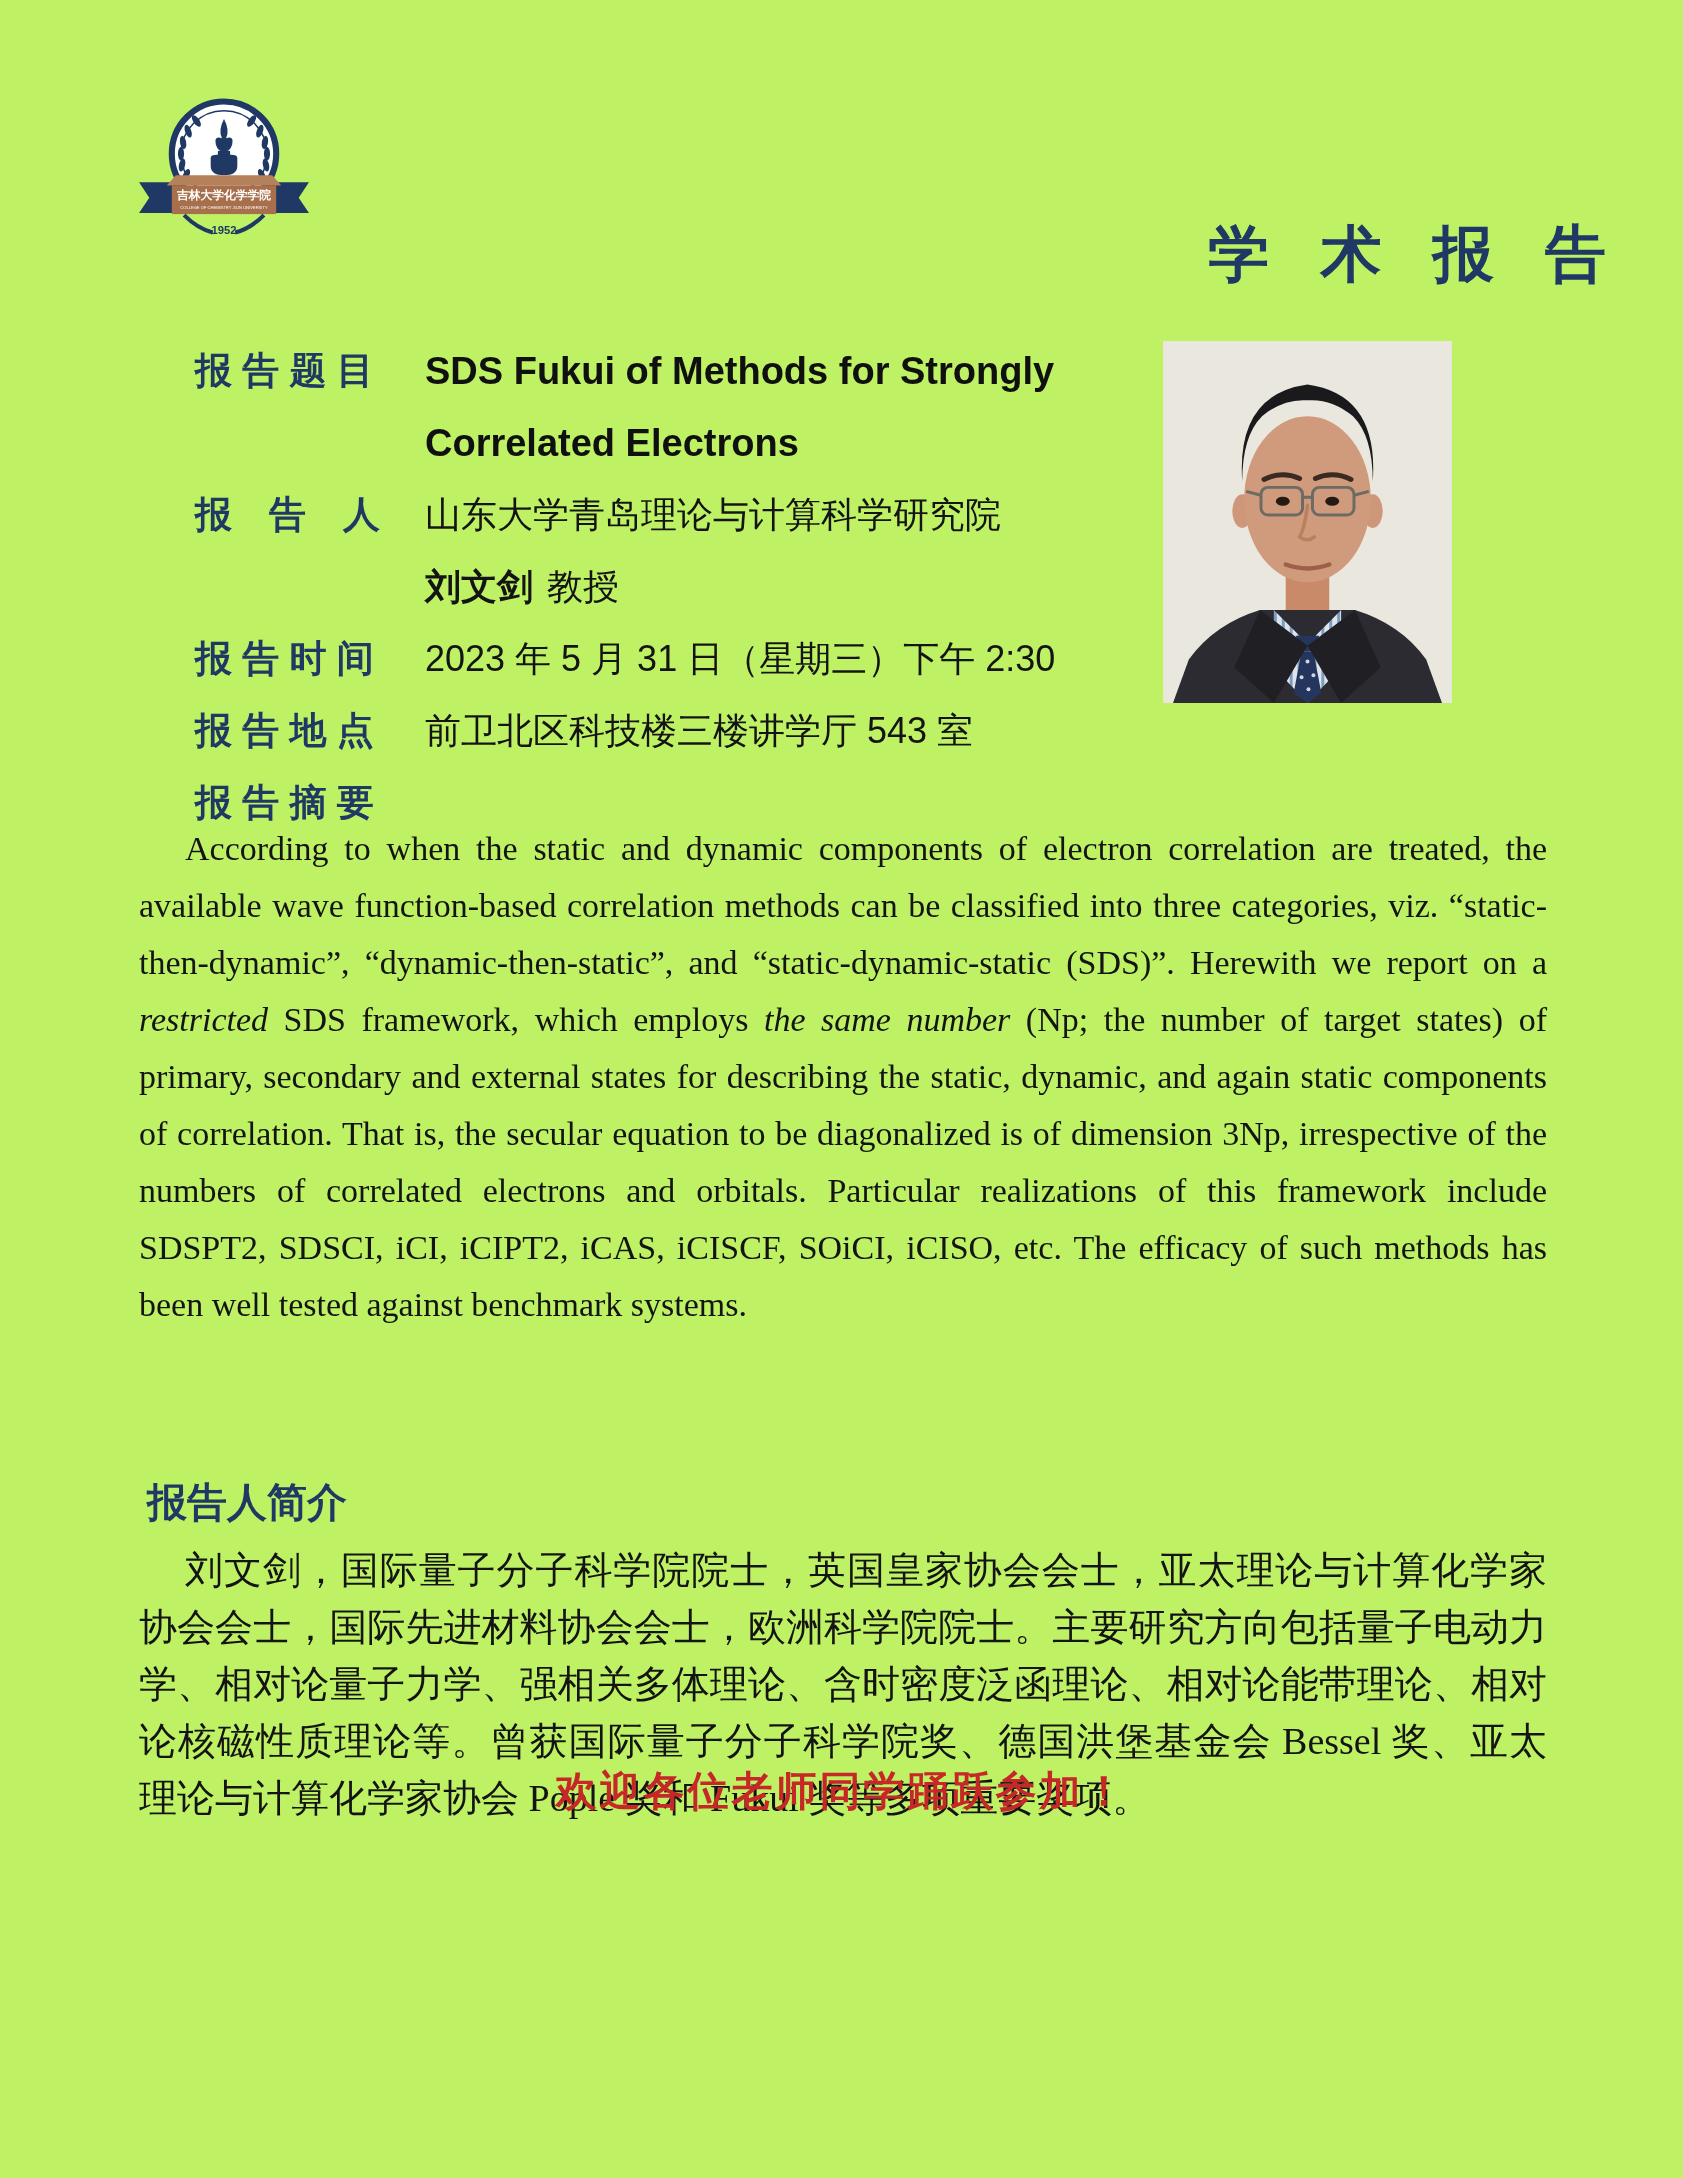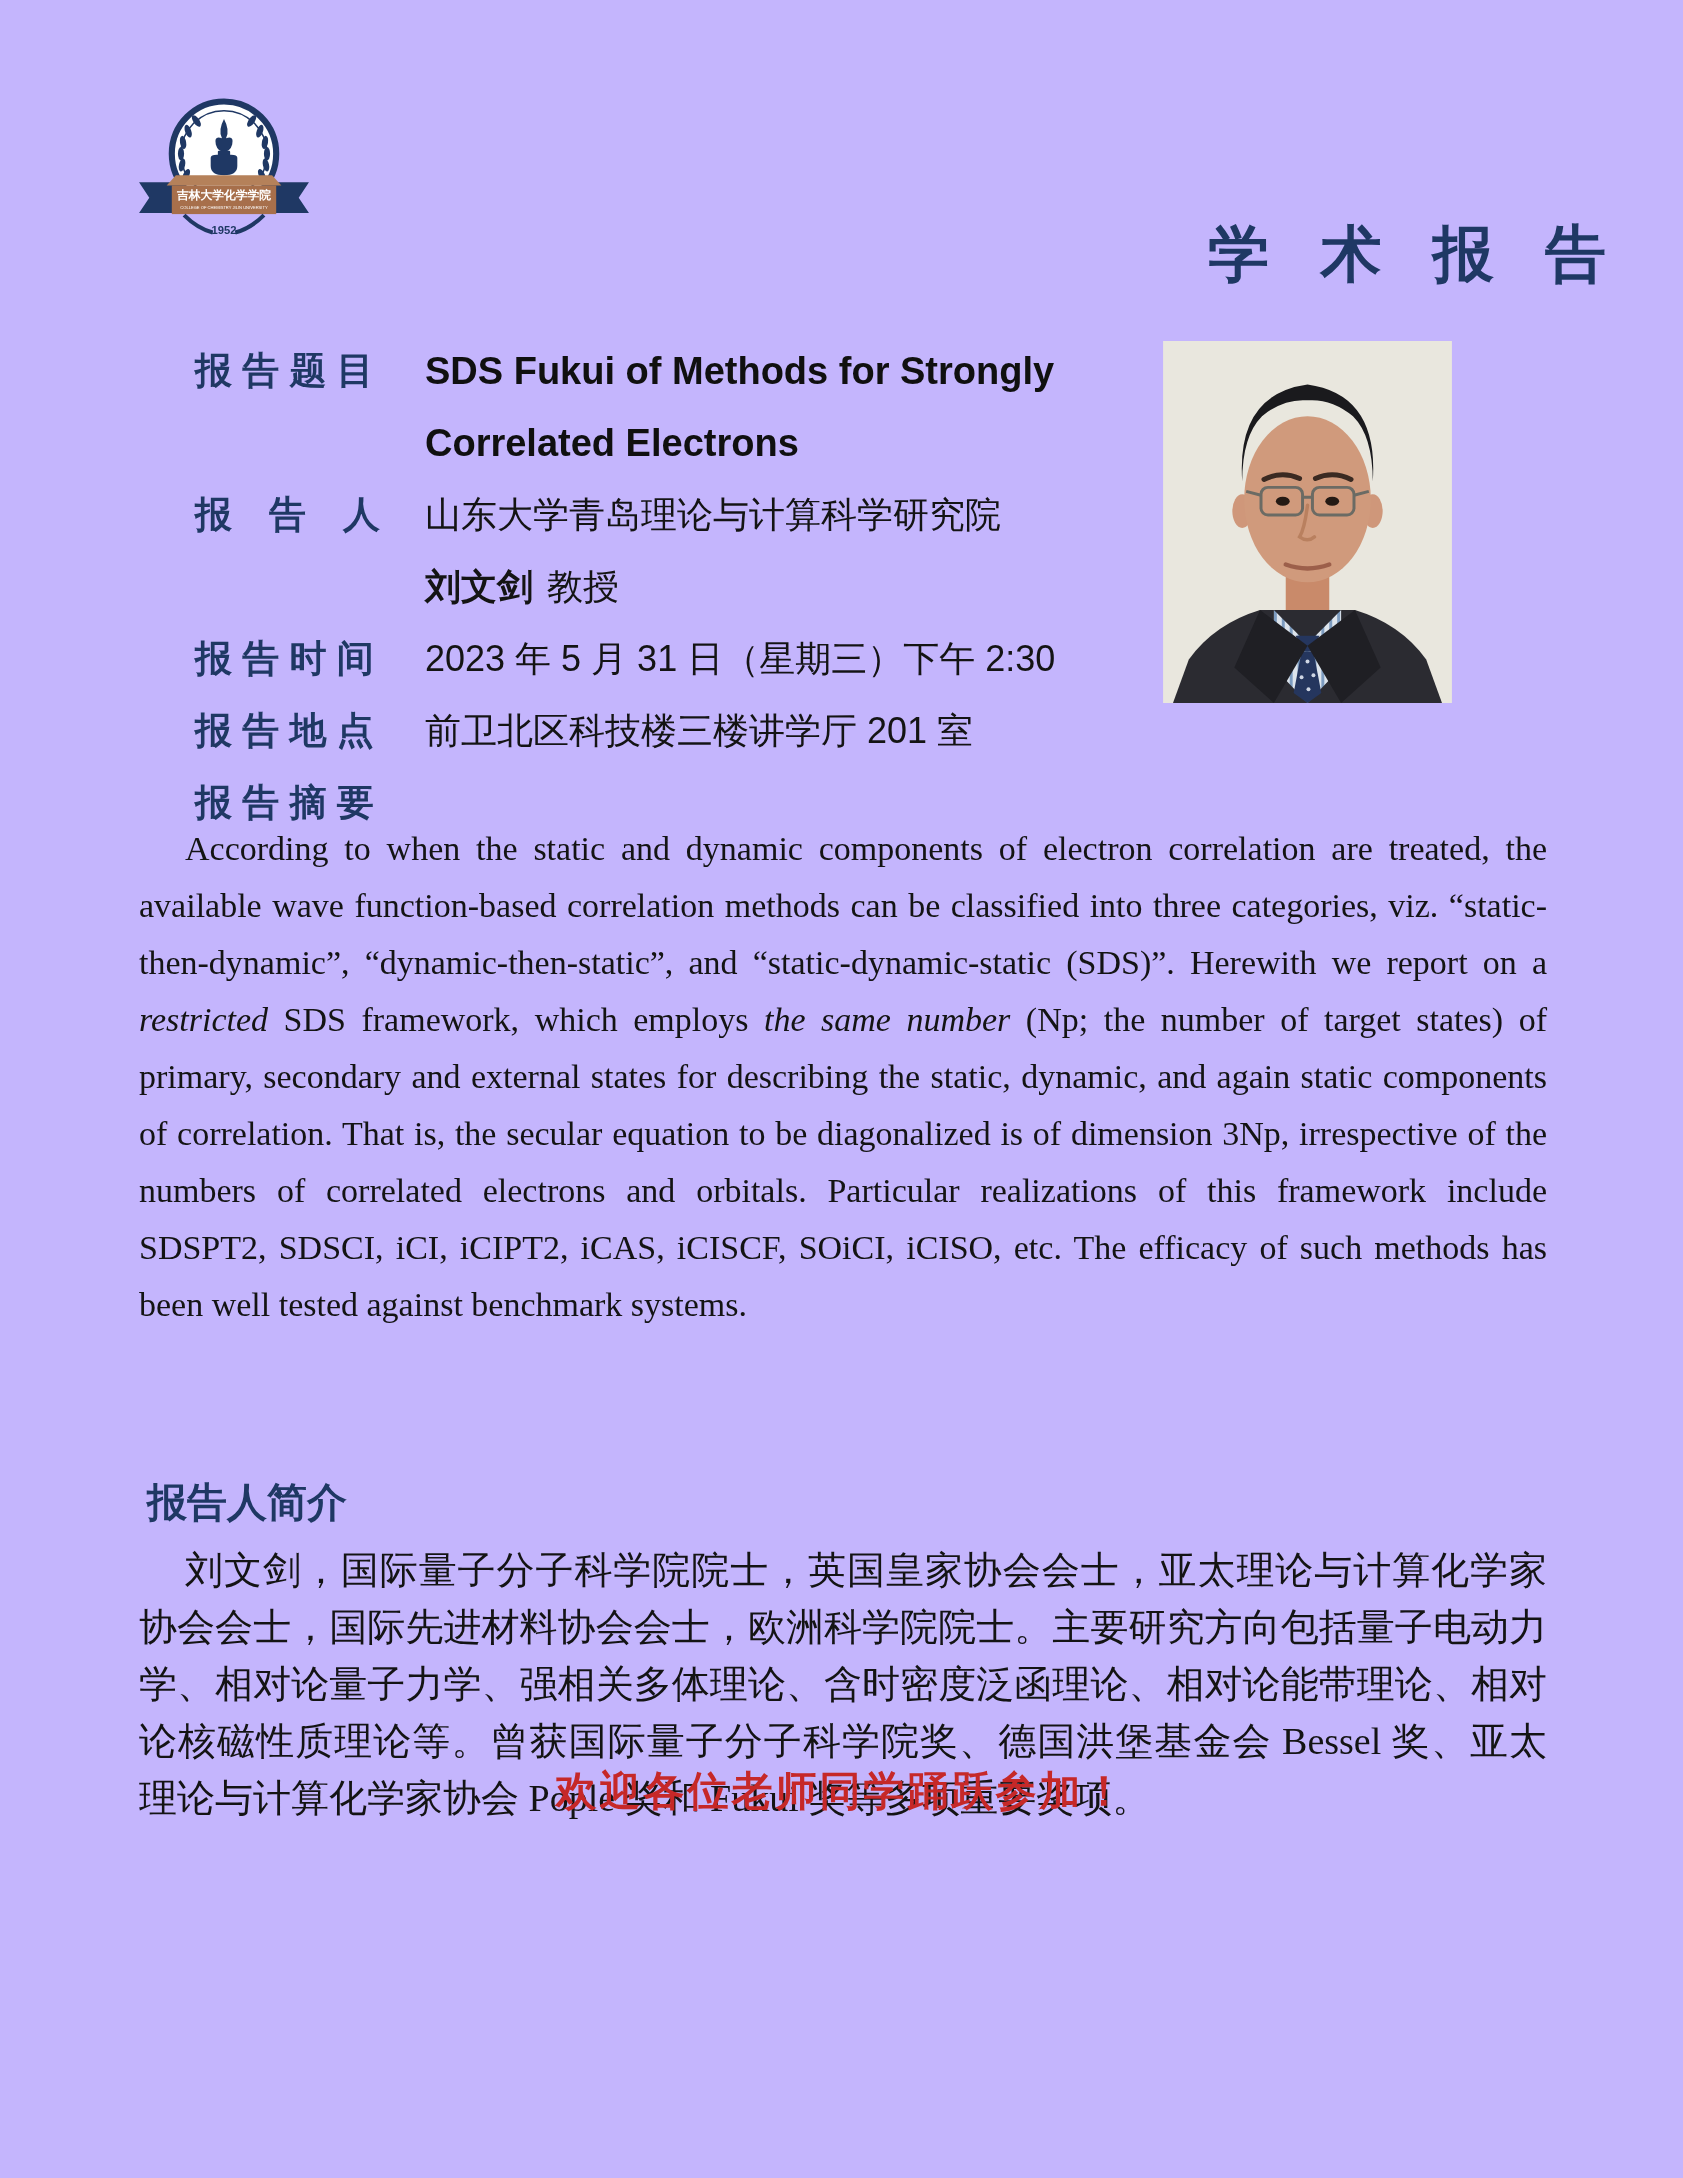--- a/index.html
+++ b/index.html
@@ -1,16 +1,16 @@
 <!DOCTYPE html>
 <html><head>
 <meta charset="utf-8">
 <style>
   html,body{margin:0;padding:0;background:#ffffff;}
-  .page{position:relative;width:1683px;height:2178px;background:#c4b5fd;overflow:hidden;
+  .page{position:relative;width:1683px;height:2178px;background:#bef264;overflow:hidden;
         font-family:"Liberation Sans",sans-serif;color:#111;}
   .logo{position:absolute;left:137px;top:92px;}
   .main-title{position:absolute;left:0;top:214px;width:1624px;text-align:right;
         font-family:Liberation Serif, serif;font-weight:700;font-size:61px;
         color:#1f3864;letter-spacing:18px;}
   .info{position:absolute;left:195px;top:335px;width:990px;}
   .info-row{display:flex;align-items:center;height:72px;}
   .info-label{width:230px;flex:0 0 230px;color:#1f3864;font-weight:700;font-size:37px;
         font-family:"Liberation Sans",sans-serif;white-space:pre;}
   .info-value{font-size:36px;color:#141414;white-space:nowrap;}
@@ -128,21 +128,21 @@
       <span class="info-value">
         <span class="name-bold">刘文剑</span><span class="name-title">教授</span>
       </span>
     </div>
     <div class="info-row">
       <span class="info-label">报 告 时 间</span>
       <span class="info-value">2023 年 5 月 31 日（星期三）下午 2:30</span>
     </div>
     <div class="info-row">
       <span class="info-label">报 告 地 点</span>
-      <span class="info-value">前卫北区科技楼三楼讲学厅 201 室</span>
+      <span class="info-value">前卫北区科技楼三楼讲学厅 543 室</span>
     </div>
     <div class="info-row">
       <span class="info-label">报 告 摘 要</span>
     </div>
   </div>
 
   <div class="abstract"><span>According to when the static and dynamic components of electron correlation are treated, the available wave function-based correlation methods can be classified into three categories, viz. “static-then-dynamic”, “dynamic-then-static”, and “static-dynamic-static (SDS)”. Herewith we report on a </span><i>restricted</i><span> SDS framework, which employs </span><i>the same number</i><span> (Np; the number of target states) of primary, secondary and external states for describing the static, dynamic, and again static components of correlation. That is, the secular equation to be diagonalized is of dimension 3Np, irrespective of the numbers of correlated electrons and orbitals. Particular realizations of this framework include SDSPT2, SDSCI, iCI, iCIPT2, iCAS, iCISCF, SOiCI, iCISO, etc. The efficacy of such methods has been well tested against benchmark systems.</span></div>
 
   <div class="bio-heading">报告人简介</div>
   <div class="bio">刘文剑，国际量子分子科学院院士，英国皇家协会会士，亚太理论与计算化学家协会会士，国际先进材料协会会士，欧洲科学院院士。主要研究方向包括量子电动力学、相对论量子力学、强相关多体理论、含时密度泛函理论、相对论能带理论、相对论核磁性质理论等。曾获国际量子分子科学院奖、德国洪堡基金会 Bessel 奖、亚太理论与计算化学家协会 Pople 奖和 Fukui 奖等多项重要奖项。</div>

